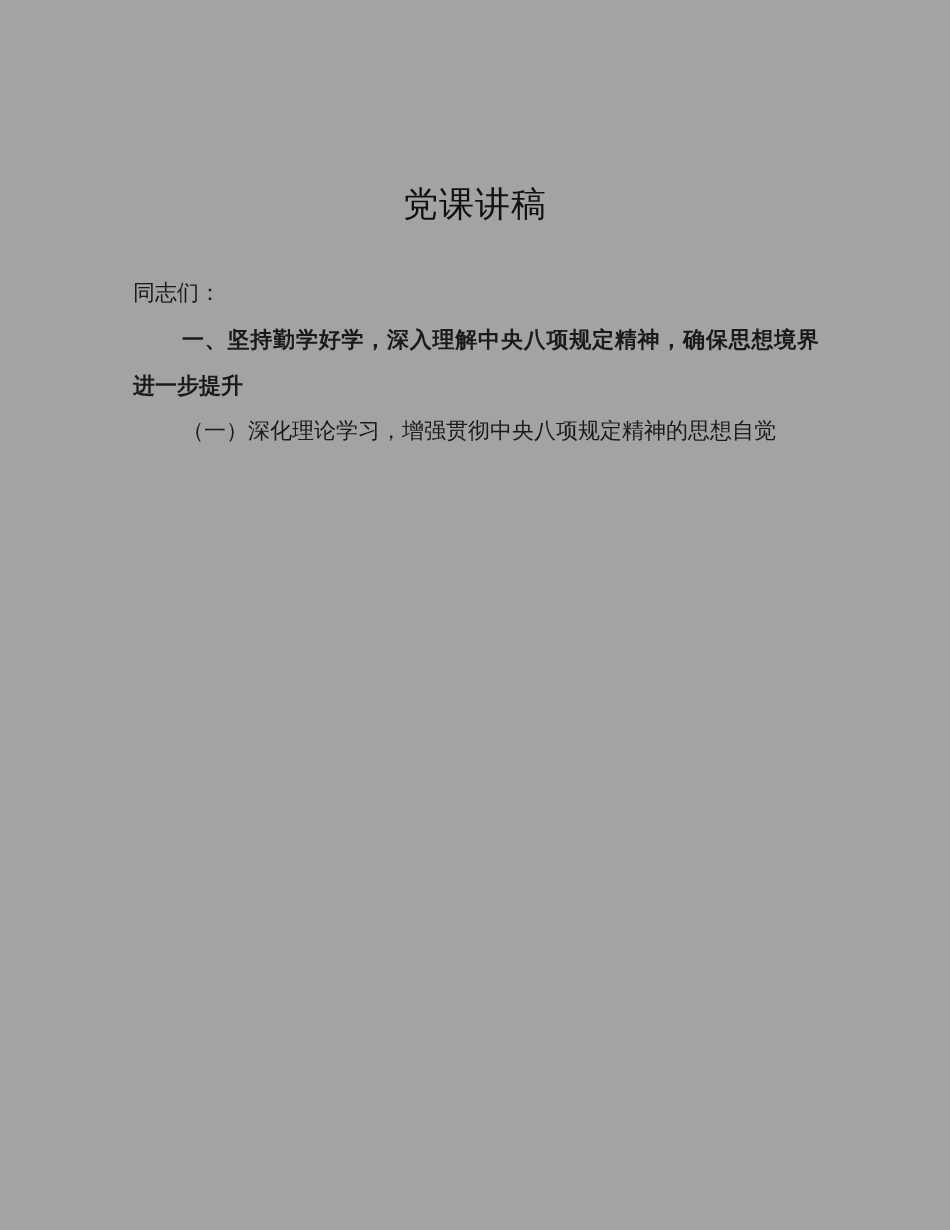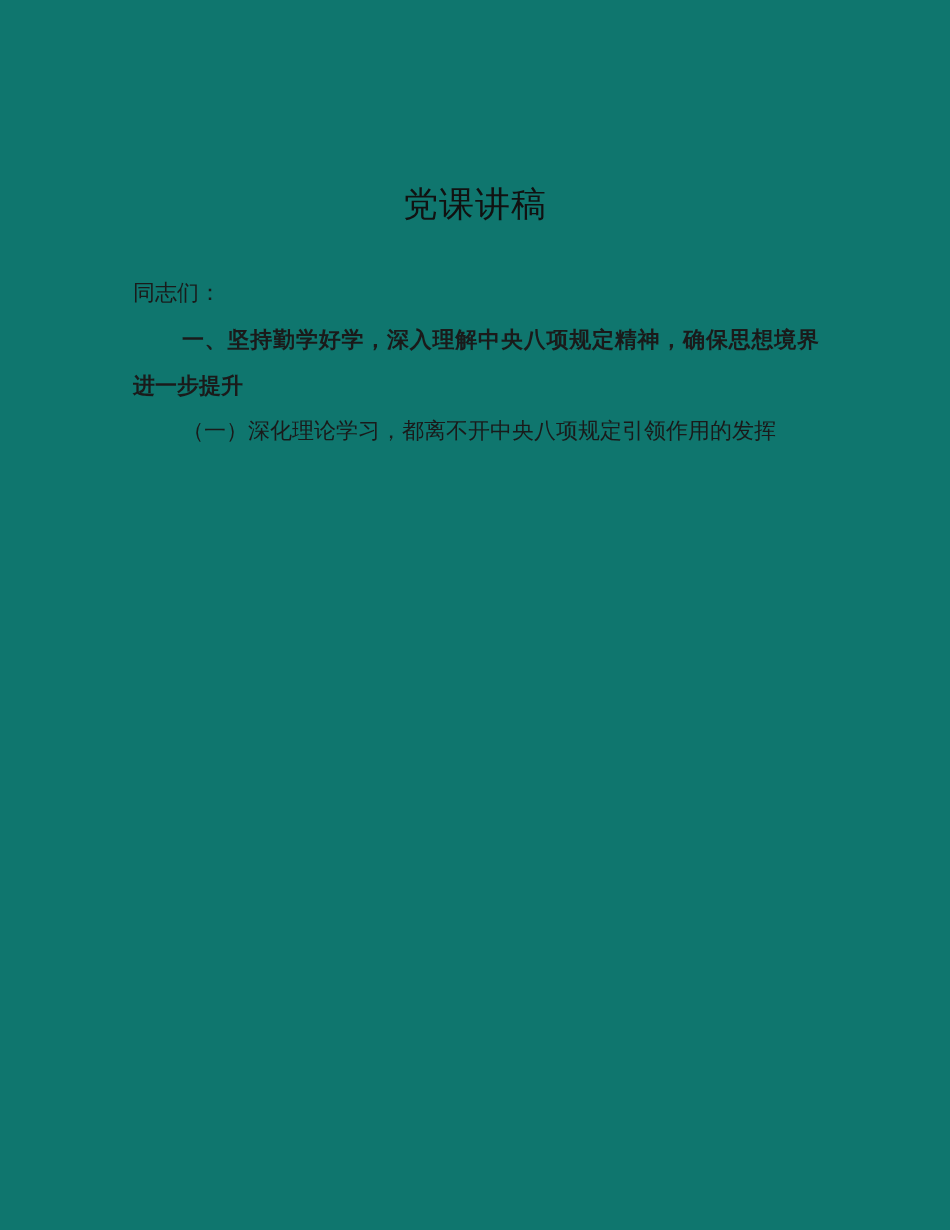--- a/index.html
+++ b/index.html
@@ -11,21 +11,21 @@
     width: 950px;
     height: 1230px;
     overflow: hidden;
     font-family: "DejaVu Serif", "Liberation Serif", serif;
     color: #1a1a1a;
   }
   .page {
     position: relative;
     width: 950px;
     height: 1230px;
-    background: #0f766e;
+    background: #a3a3a3;
     box-sizing: border-box;
   }
   .doc-title {
     position: absolute;
     top: 158px;
     left: 0;
     width: 950px;
     text-align: center;
     font-size: 35px;
     line-height: 46px;
@@ -73,18 +73,18 @@
   <h1 class="doc-title">党课讲稿</h1>
 
   <div class="body-col">
 
     <p class="para salutation">同志们：</p>
 
 
     <p class="para heading-1">一、坚持勤学好学，深入理解中央八项规定精神，确保思想境界进一步提升</p>
 
 
-    <p class="para heading-2">（一）深化理论学习，都离不开中央八项规定引领作用的发挥</p>
+    <p class="para heading-2">（一）深化理论学习，增强贯彻中央八项规定精神的思想自觉</p>
 
 
   </div>
 
 </div>
 
 </body></html>

